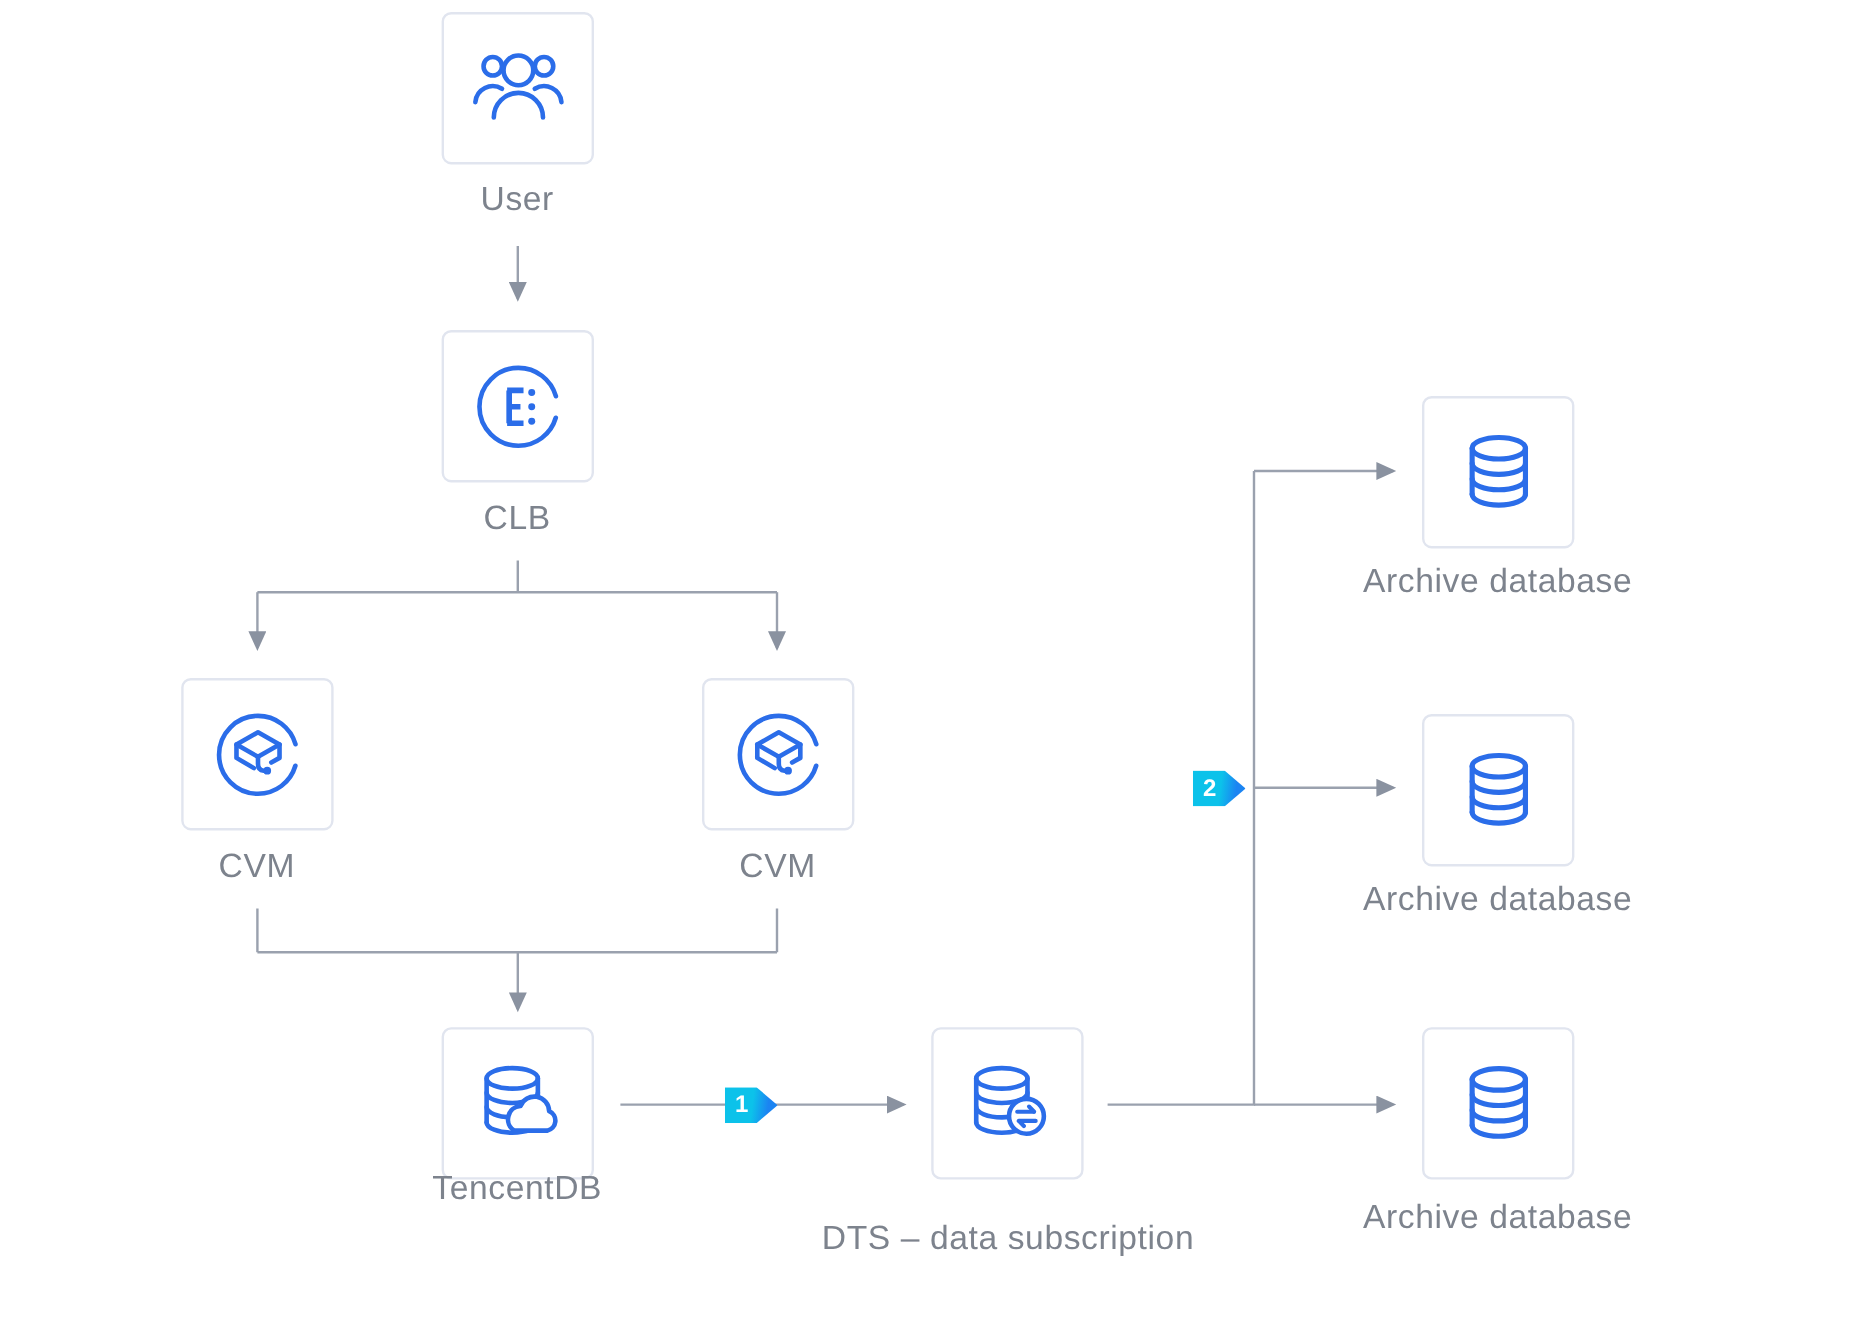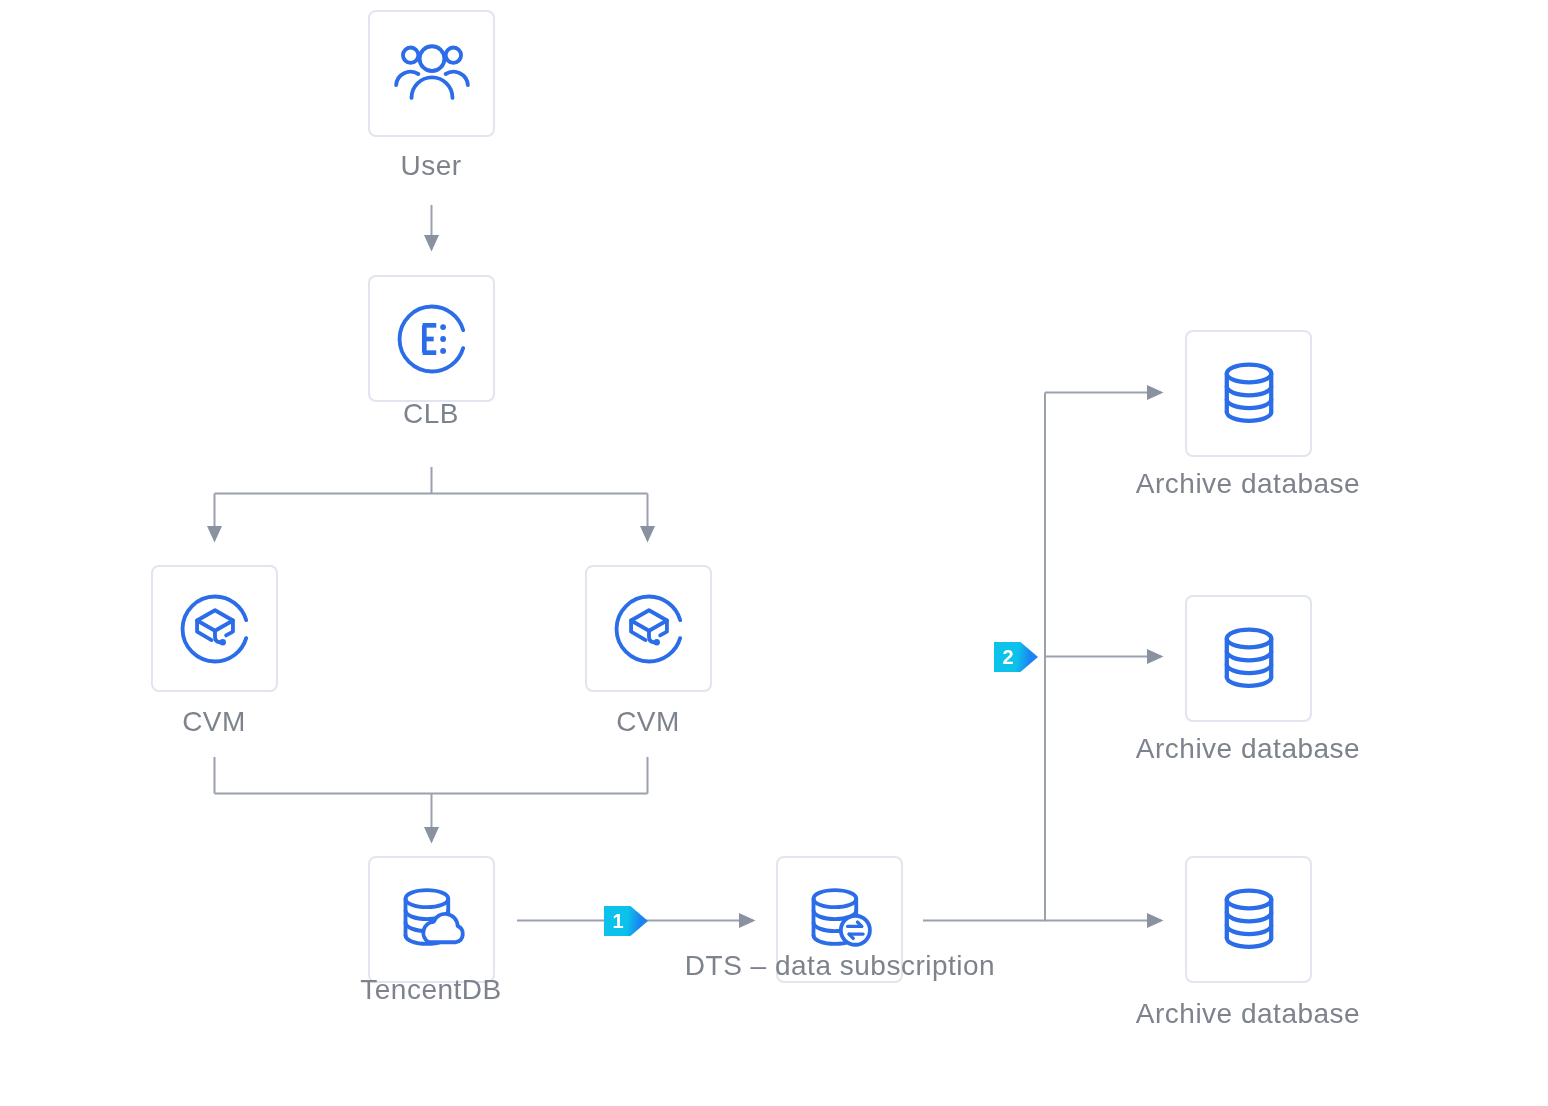--- a/index.html
+++ b/index.html
@@ -78,21 +78,21 @@
         <path d="M39 32 V64"></path>
         <path d="M37 32 H53"></path>
         <path d="M39 48 H50"></path>
         <path d="M37 64 H53"></path>
       </g>
       <circle class="fillb" cx="61" cy="34" r="3.4"></circle>
       <circle class="fillb" cx="61" cy="48" r="3.4"></circle>
       <circle class="fillb" cx="61" cy="62" r="3.4"></circle>
     </svg>
   </div>
-  <div class="node-label" style="left:431px; top:398px">CLB</div>
+  <div class="node-label" style="left:431px; top:416px">CLB</div>
 
   <div class="box" style="left:151px; top:565px">
     <svg class="icon" width="82" height="82" viewBox="0 0 96 96" stroke-width="4.5">
       <circle cx="48" cy="48" r="38" stroke-dasharray="217 21.76" stroke-dashoffset="227.9"></circle>
       <path d="M48 26 L69 38 L48 50 L27 38 Z"></path>
       <path d="M27 38 V51 L44 61"></path>
       <path d="M69 38 V51 L61 55.5"></path>
       <path d="M48 50 V57 Q48 63 53.5 63.5"></path>
       <circle class="fillb" cx="57" cy="63.5" r="3.8"></circle>
     </svg>
@@ -134,21 +134,21 @@
       <path d="M17 66 a25 10 0 0 0 50 0"></path>
       <circle class="whitefill" cx="66" cy="60" r="17"></circle>
       <g stroke-width="4">
         <path d="M57 55.5 H73"></path>
         <path d="M68.5 50.5 L73.5 55.5"></path>
         <path d="M75 64.5 H59"></path>
         <path d="M63.5 69.5 L58.5 64.5"></path>
       </g>
     </svg>
   </div>
-  <div class="node-label" style="left:840px; top:950px">DTS – data subscription</div>
+  <div class="node-label" style="left:840px; top:1016px">DTS – data subscription</div>
 
   <div class="box" style="left:1185px; top:330px">
     <svg class="icon" width="82" height="82" viewBox="0 0 96 96" stroke-width="5">
       <ellipse cx="48" cy="24" rx="26" ry="10.5"></ellipse>
       <path d="M22 24 V69"></path>
       <path d="M74 24 V69"></path>
       <path d="M22 39 a26 10.5 0 0 0 52 0"></path>
       <path d="M22 54 a26 10.5 0 0 0 52 0"></path>
       <path d="M22 69 a26 10.5 0 0 0 52 0"></path>
     </svg>

